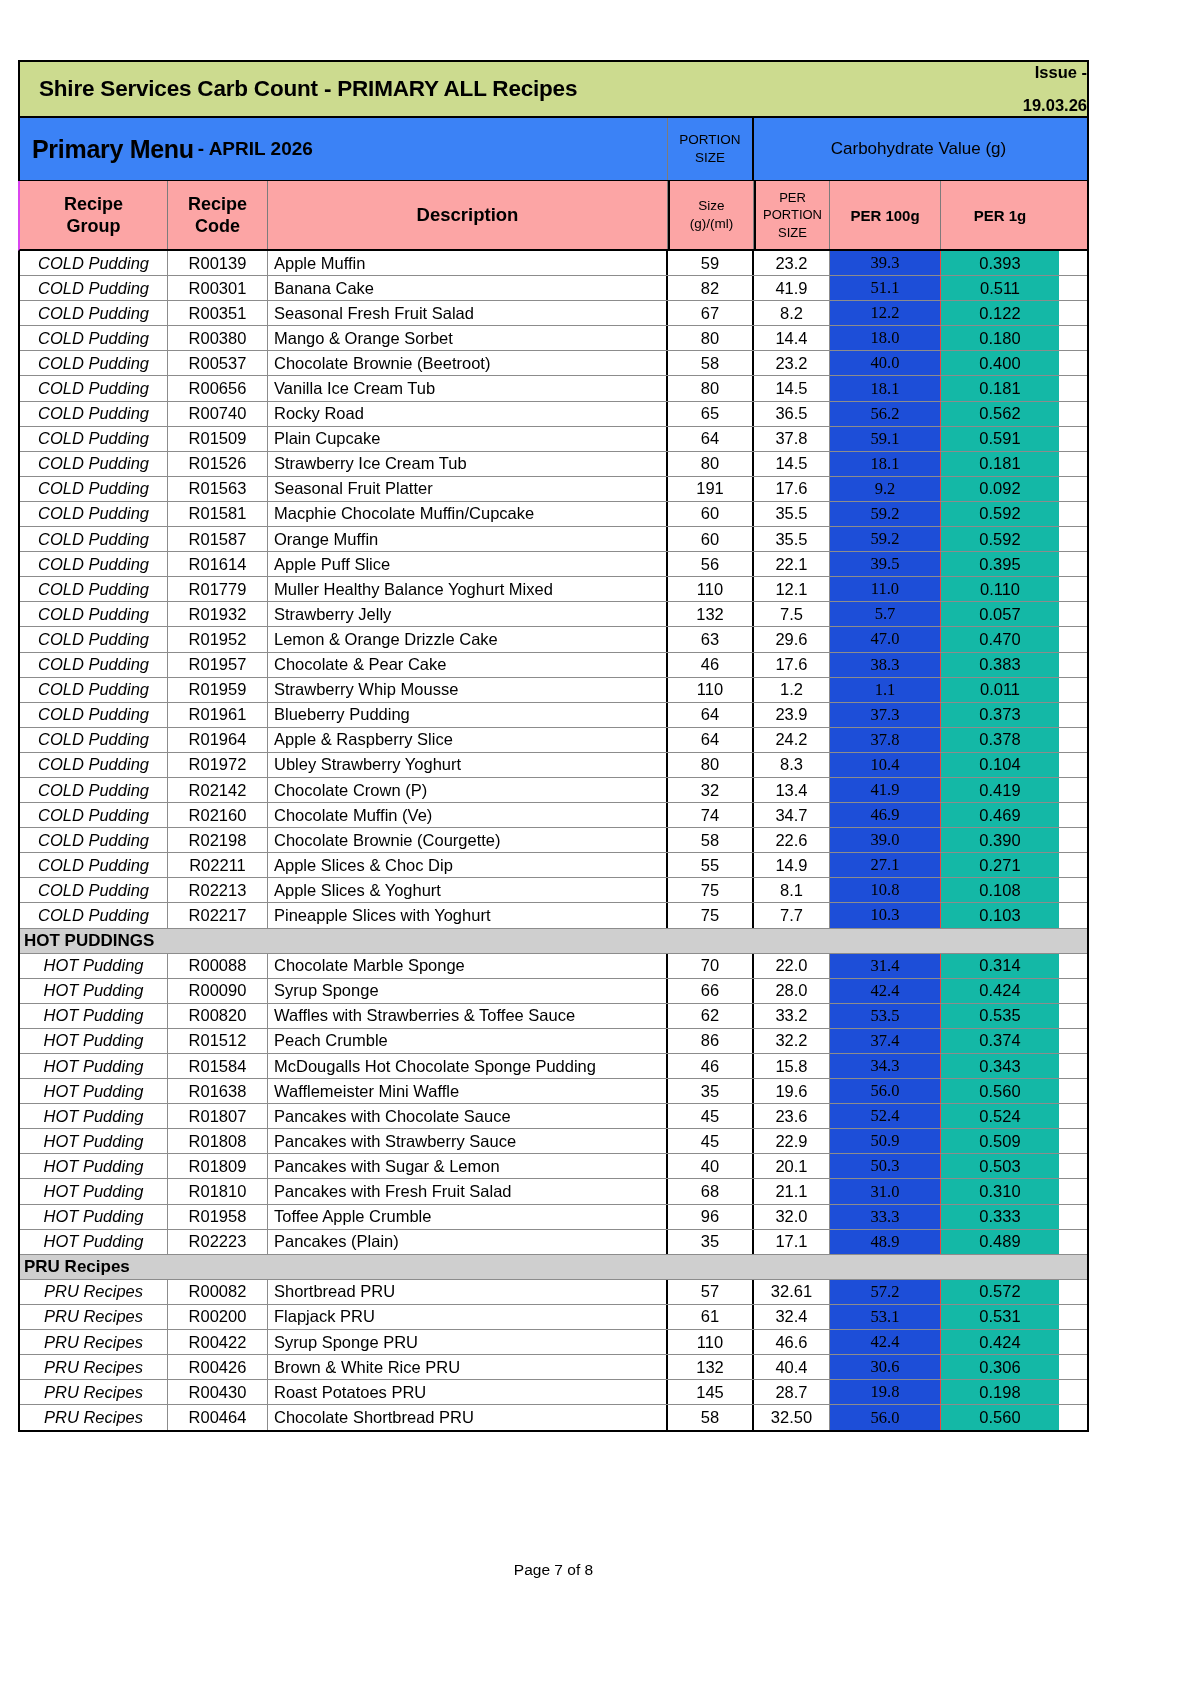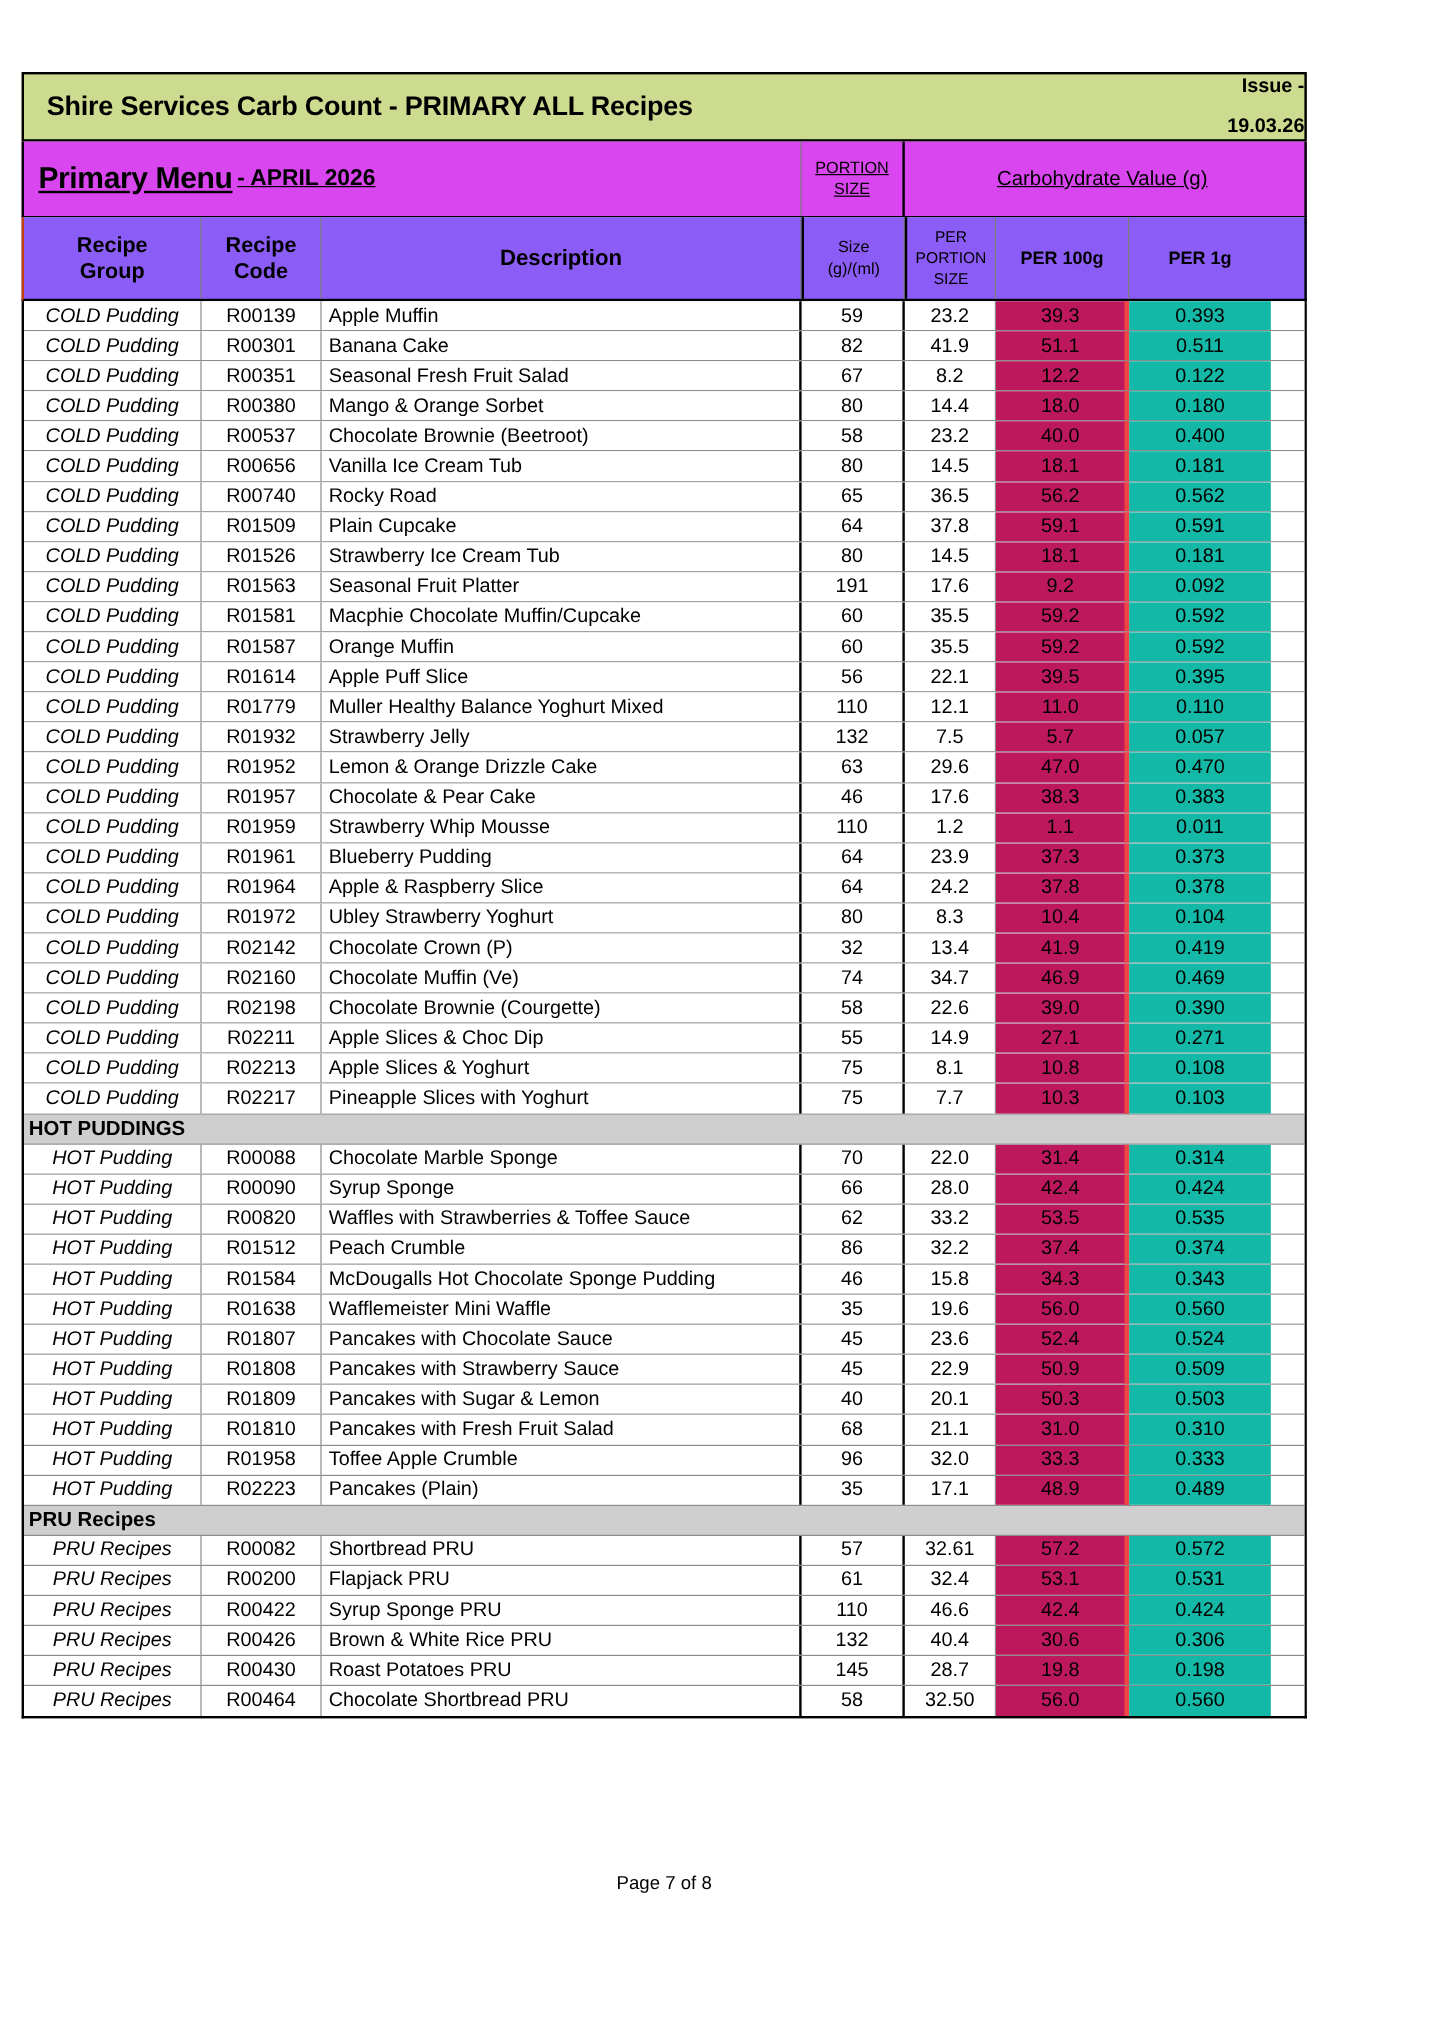--- a/index.html
+++ b/index.html
@@ -46,27 +46,26 @@
     justify-content: space-between;
     align-items: flex-end;
     font-size: 16.5px;
     font-weight: bold;
     line-height: 1.28;
   }
 
   
   .subbar {
     display: flex;
-    background: #d946ef;
+    background: #3b82f6;
     border-left: 2px solid #000;
     border-right: 2px solid #000;
     border-bottom: 1px solid #000;
     box-sizing: border-box;
     height: 63px;
-    text-decoration: underline;
   }
   .subbar .menu-title {
     display: flex;
     align-items: center;
     padding-left: 12px;
     border-right: 1px solid #7c7c7c;
     box-sizing: border-box;
   }
   .menu-title .m1 { font-size: 25px; font-weight: bold; letter-spacing: -0.3px;}
   .menu-title .m2 { font-size: 19px; font-weight: bold; padding-left: 4px; }
@@ -93,22 +92,22 @@
   .c-pps   { width: 76px; }
   .c-p100  { width: 111px; }
   .c-p1    { width: 118px; }
   .c-portiongrp { width: 86px; }
   .c-carbgrp    { width: 329px; }
   .c-menutitle  { width: 648px; }
 
   
   .colhead {
     display: flex;
-    background: #8b5cf6;
-    border-left: 2px solid #c2410c;
+    background: #fca5a5;
+    border-left: 2px solid #d946ef;
     border-right: 2px solid #000;
     border-bottom: 2px solid #000;
     box-sizing: border-box;
     height: 70px;
   }
   .colhead > div {
     display: flex;
     flex-direction: column;
     align-items: center;
     justify-content: center;
@@ -166,22 +165,23 @@
   .cell-size {
     justify-content: center;
     border-right: 2px solid #000;
   }
   .cell-pps {
     justify-content: center;
     border-right: 1px solid #8c8c8c;
   }
   .cell-p100 {
     justify-content: center;
-    background: #be185d;
-    border-right: 4px solid #ef4444;
+    background: #1d4ed8;
+    border-right: 1px solid #ef4444;
+    font-family: Liberation Serif, serif;
   }
   .cell-p1 {
     justify-content: center;
     background: #14b8a6;
   }
 
   .section-row {
     display: flex;
     height: 25.1px;
     background: #cfcfcf;

